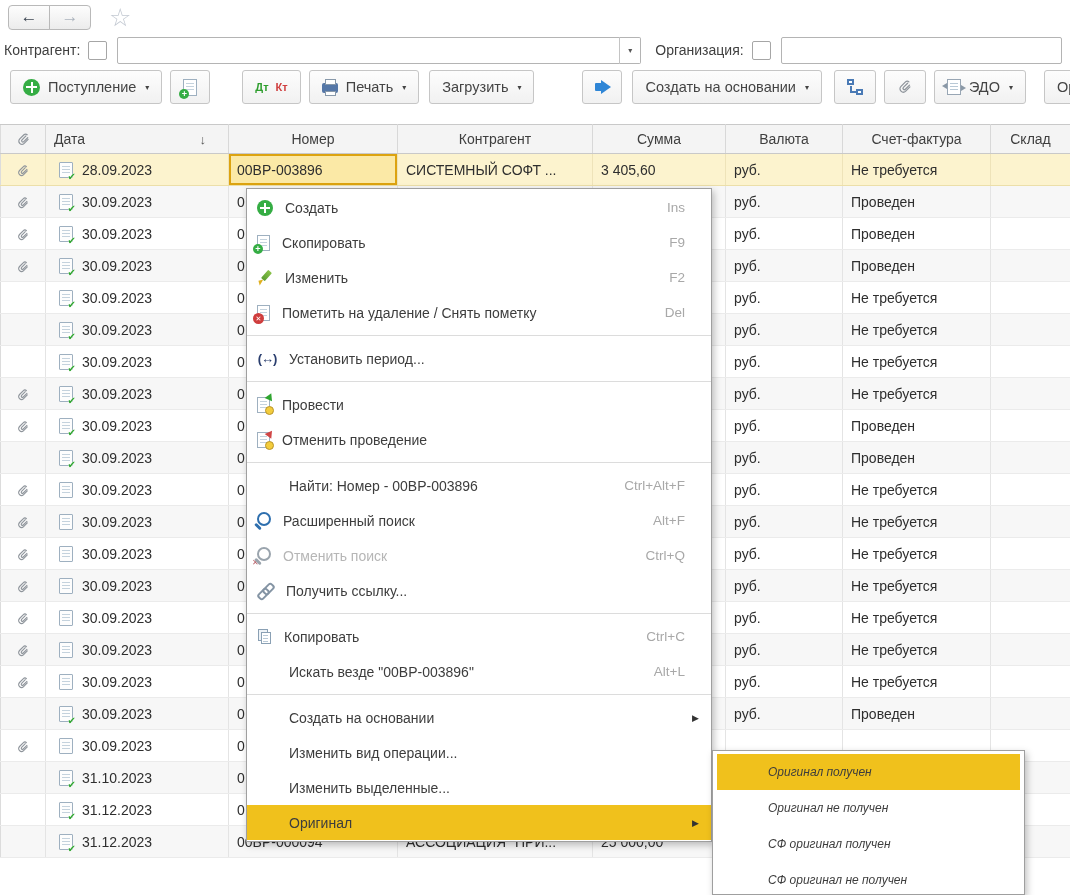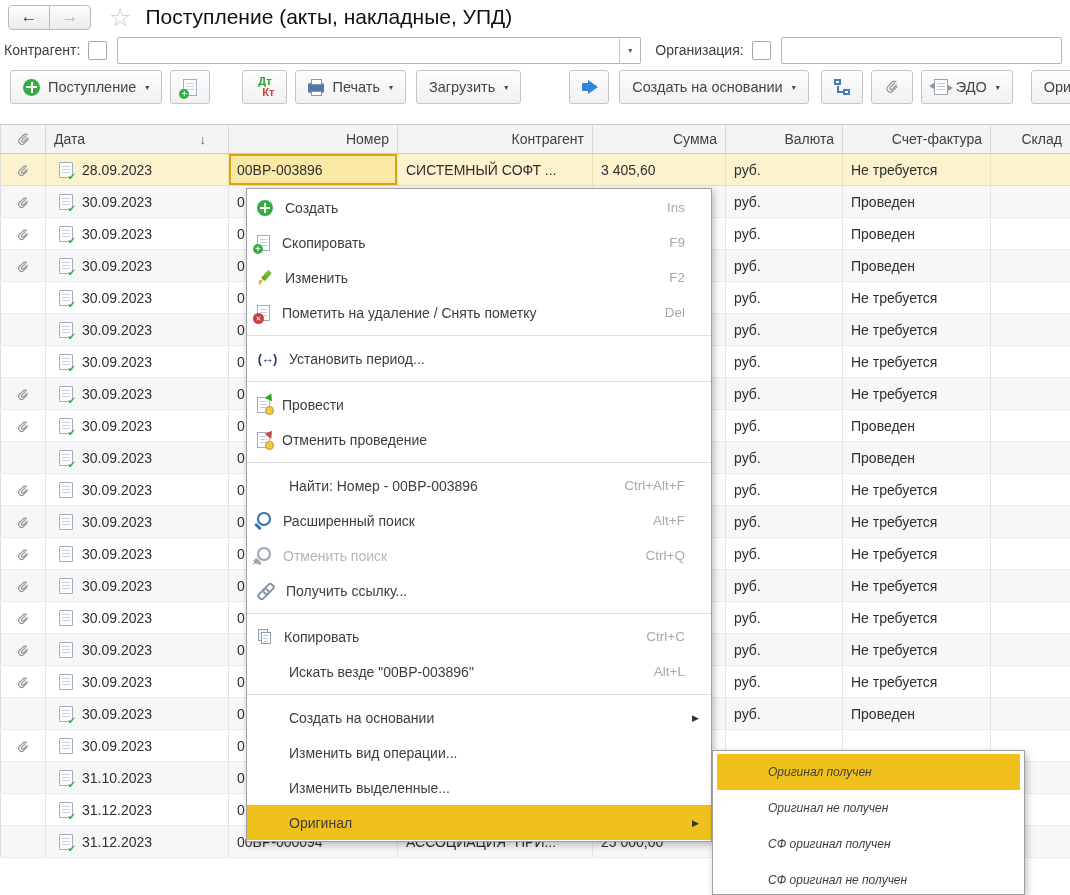--- a/index.html
+++ b/index.html
@@ -34,21 +34,21 @@
         display:inline-flex;align-items:center;gap:8px;padding:0 12px;font-size:14.5px;color:#444;box-sizing:border-box;flex:none;white-space:nowrap;}
   .caret{font-size:8px;color:#444;margin-left:1px;}
   .plus-circle{width:17px;height:17px;border-radius:50%;background:#35ad44;position:relative;flex:none;}
   .plus-circle::before{content:"";position:absolute;left:3px;top:7.5px;width:11px;height:2px;background:#fff;}
   .plus-circle::after{content:"";position:absolute;left:7.5px;top:3px;width:2px;height:11px;background:#fff;}
   .doc-badge{width:12px;height:15px;border:1px solid #9eb0c0;background:#fff;position:relative;flex:none;
              background-image:repeating-linear-gradient(#c4d2dd 0 1px,transparent 1px 3px);
              background-size:8px 9px;background-position:2px 3px;background-repeat:no-repeat;}
   .doc-badge::after{content:"+";position:absolute;left:-5px;bottom:-4px;width:10px;height:10px;line-height:10px;
              border-radius:50%;background:#35ad44;color:#fff;font-size:9px;font-weight:bold;text-align:center;}
-  .dtkt{display:flex;flex-direction:column;line-height:11px;font-size:11px;font-weight:bold;}
+  .dtkt{display:flex;flex-direction:row;line-height:11px;font-size:11px;font-weight:bold;}
   .dtkt .dt{color:#2e9e2e;}
   .dtkt .kt{color:#d04040;margin-left:7px;}
   .printer-icon{width:16px;height:10px;background:#5577a7;border-radius:2px;position:relative;margin-top:2px;flex:none;}
   .printer-icon::before{content:"";position:absolute;left:3px;top:-4px;width:9px;height:4px;background:#fff;border:1px solid #8899aa;}
   .printer-icon::after{content:"";position:absolute;left:3px;bottom:-3px;width:9px;height:3px;background:#fff;border:1px solid #8899aa;}
   .blue-arrow-icon{width:0;height:0;border-top:7px solid transparent;border-bottom:7px solid transparent;border-left:10px solid #2f86d6;position:relative;margin-left:8px;flex:none;}
   .blue-arrow-icon::before{content:"";position:absolute;left:-16px;top:-4px;width:7px;height:8px;background:#2f86d6;border-radius:1px;}
   .struct-icon{width:16px;height:16px;position:relative;flex:none;
       background:linear-gradient(#4a7ab5,#4a7ab5) 3px 7px/2px 7px no-repeat,linear-gradient(#4a7ab5,#4a7ab5) 3px 12px/8px 2px no-repeat;}
   .struct-icon::before{content:"";position:absolute;left:0;top:0;width:7px;height:6px;border:2px solid #4a7ab5;box-sizing:border-box;background:#fff;}
@@ -63,21 +63,21 @@
   .gap32{margin-left:32px;}.gap48{margin-left:48px;}
   .first-gap{margin-left:10px;}
   .orig-btn{width:130px;}
 
   
   .grid{position:absolute;left:0;top:124px;width:1070px;}
   table{border-collapse:collapse;table-layout:fixed;width:1070px;border-left:1px solid #dcdcdc;}
   col.c0{width:45px;}col.c1{width:183px;}col.c2{width:169px;}col.c3{width:195px;}
   col.c4{width:133px;}col.c5{width:117px;}col.c6{width:148px;}col.c7{width:80px;}
   th{height:29px;background:#f4f4f4;border-top:1px solid #c9c9c9;border-bottom:1px solid #c9c9c9;border-right:1px solid #d8d8d8;
-     font-weight:normal;font-size:14px;color:#3f3f3f;text-align:right;padding:0 8px;box-sizing:border-box;}
+     font-weight:normal;font-size:14px;color:#3f3f3f;text-align:center;padding:0 8px;box-sizing:border-box;}
   th .th-flex{display:flex;align-items:center;justify-content:space-between;}
   .sort-arrow{color:#555;font-size:13px;margin-right:14px;}
   td{height:32px;border-right:1px solid #e4e4e4;border-bottom:1px solid #ebebeb;font-size:14px;color:#2e2e2e;
      padding:0 8px;box-sizing:border-box;overflow:hidden;white-space:nowrap;}
   tr.alt td{background:#f7f7f7;}
   tr.selected td{background:#fcf3ce;border-right-color:#eee3b9;border-bottom-color:#ecdfa9;}
   td.sel-cell{box-shadow:inset 0 0 0 2px #dca310;background:#fbe9a6 !important;}
   td.td-clip{text-align:center;padding:0;}
   .flexcell{display:flex;align-items:flex-start;gap:9px;}
   .docicon{display:inline-block;width:12px;height:14px;background:#fdfdfd;border:1px solid #9eb0c0;border-radius:1px;position:relative;flex:none;
@@ -156,21 +156,20 @@
   <div class="topnav">
     <div class="navgroup">
       <div class="navbtn back">
           <span>←</span>
         </div>
       <div class="navbtn fwd">
           <span>→</span>
         </div>
     </div>
     <div class="star">☆</div>
-    <div class="title">Поступление (акты, накладные, УПД)</div>
   </div>
 
   <div class="filters">
     <span class="flabel">Контрагент:</span>
     <span class="cb"></span>
     <span class="combo">
       <input class="tinput" value="" style="">
       <span class="combo-btn">
           <span>▾</span>
         </span>

